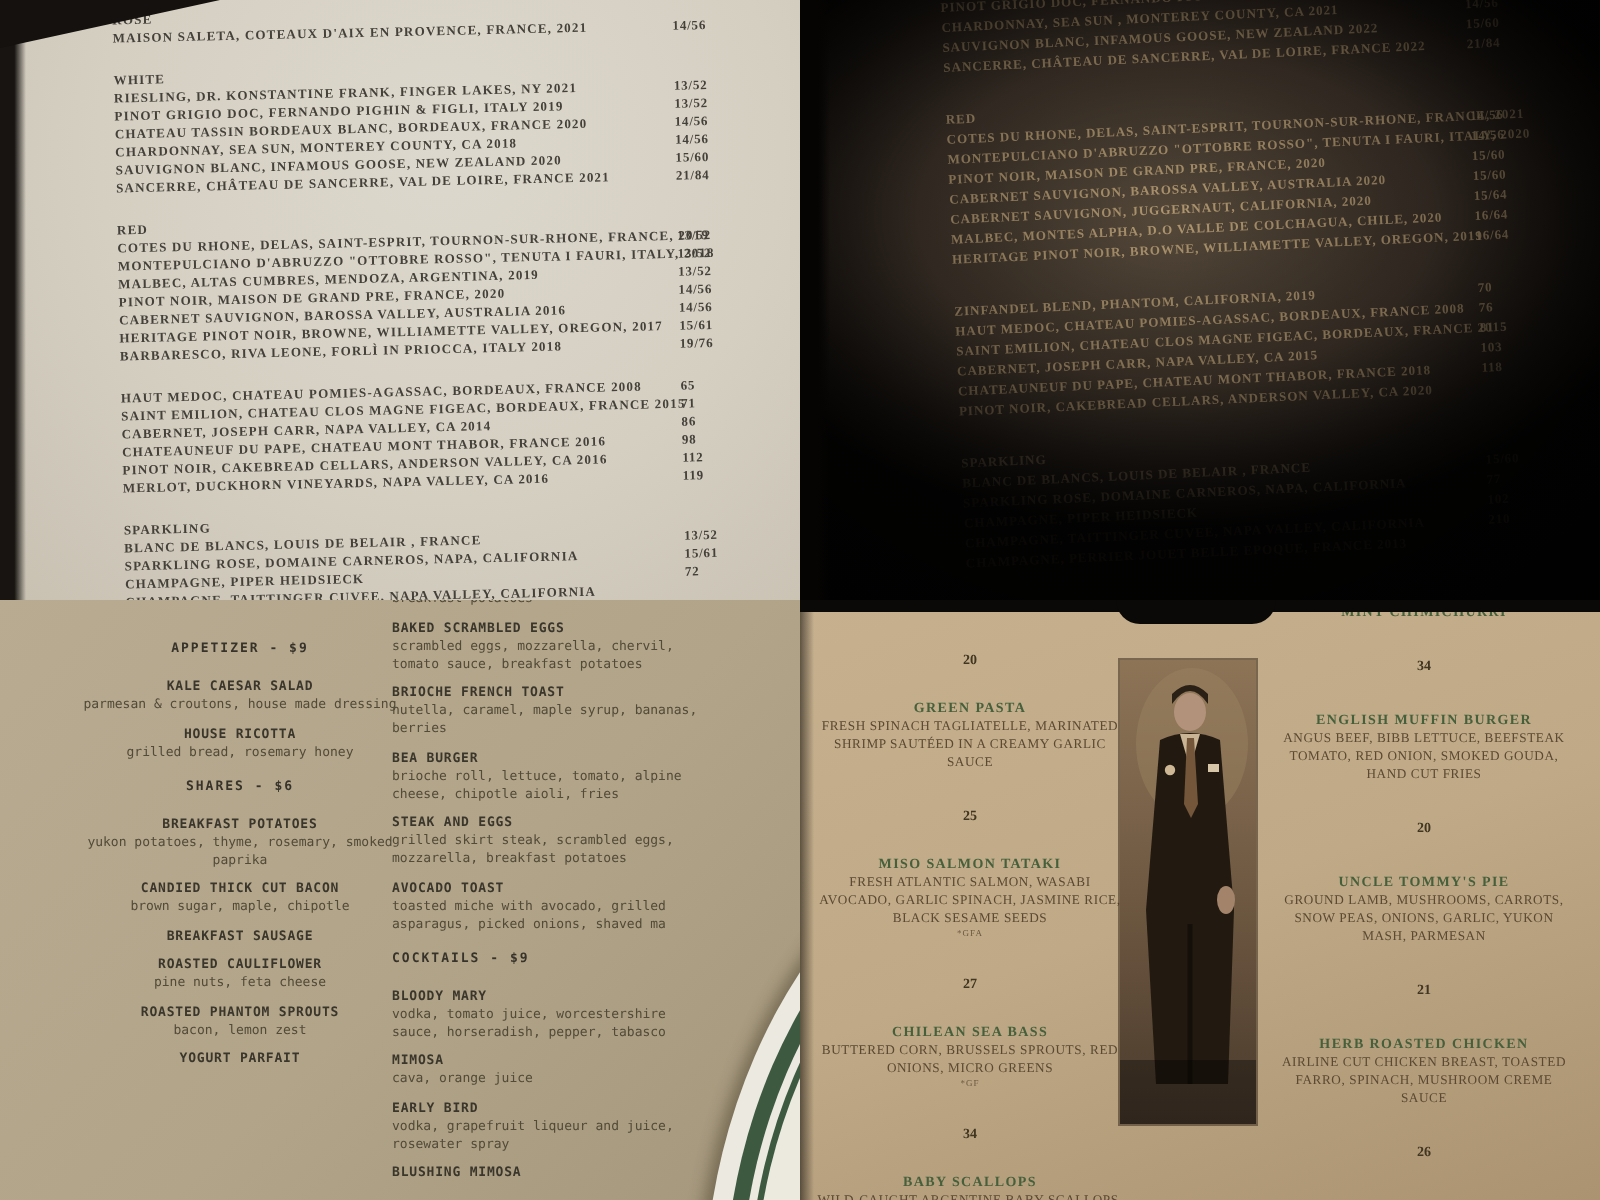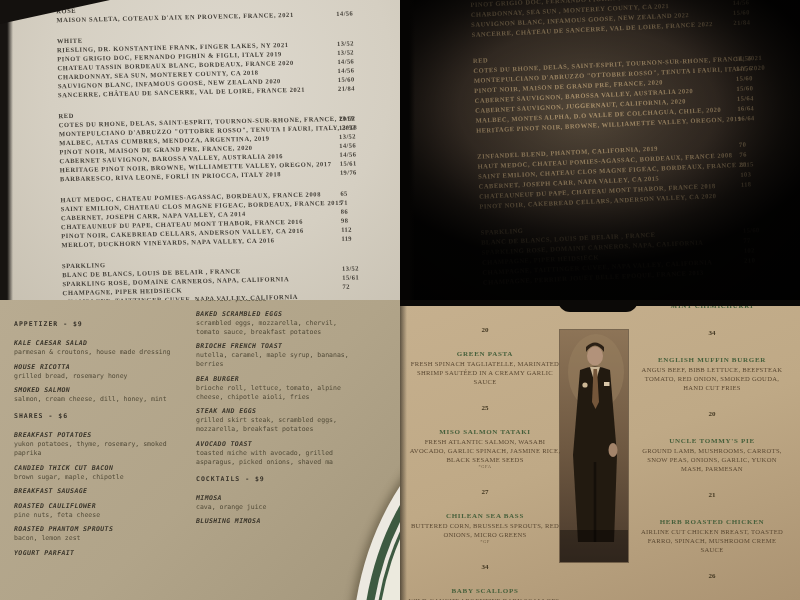--- a/index.html
+++ b/index.html
@@ -32,25 +32,25 @@
   #tr-list .w-header,#tr-list .w-row{padding-left:66px;}
   #tr-list .w-price{left:328px;}
   #tr-vignette{position:absolute;inset:0;z-index:4;pointer-events:none;
       background:radial-gradient(ellipse 62% 52% at 47% 36%,rgba(0,0,0,0) 0%,rgba(0,0,0,.28) 52%,rgba(0,0,0,.72) 80%,rgba(0,0,0,.95) 100%);}
   #q-tr .edge{position:absolute;left:0;top:0;width:15px;height:100%;background:linear-gradient(90deg,#050403 0%,#050403 60%,rgba(5,4,3,0) 100%);z-index:5;}
 
   
   #q-bl{left:0;top:300px;background:linear-gradient(135deg,#b8ab91 0%,#b1a489 55%,#a4977c 100%);
       font-family:"DejaVu Sans Mono",monospace;color:#4a4434;}
   .bl-col{position:absolute;font-size:6.5px;line-height:9px;}
-  #bl-col1{left:14px;top:12px;width:176px;}
+  #bl-col1{left:32px;top:12px;width:176px;text-align:center;}
   #bl-col2{left:196px;top:-5px;width:158px;}
   .f-header{font-weight:bold;letter-spacing:1px;color:#38332a;margin:8px 0 10px;}
   .f-item{margin-bottom:5.5px;}
-  .f-name{font-weight:bold;color:#3b362b;letter-spacing:.4px;font-style:italic;}
+  .f-name{font-weight:bold;color:#3b362b;letter-spacing:.4px;}
   .f-desc{color:#524b38;}
   
   #plate{position:absolute;left:352px;top:88px;width:430px;height:530px;border-radius:50%;
       background:#ece9e1;z-index:3;box-shadow:-4px 0 8px rgba(60,50,30,.45);}
   #plate .p{position:absolute;border-radius:50%;}
   #plate .p2{inset:10px;background:#3d5a41;}
   #plate .p3{inset:18px;background:#ece9e1;}
   #plate .p4{inset:22px;background:#3d5a41;}
   #plate .p5{inset:24.5px;background:#eceade;}
 
@@ -298,24 +298,20 @@
     <div class="bl-col" id="bl-col1">
         <div class="f-header">APPETIZER - $9</div>
         <div class="f-item">
           <div class="f-name">KALE CAESAR SALAD</div>
           <div class="f-desc">parmesan &amp; croutons, house made dressing</div>
         </div>
         <div class="f-item">
           <div class="f-name">HOUSE RICOTTA</div>
           <div class="f-desc">grilled bread, rosemary honey</div>
         </div>
-        <div class="f-item">
-          <div class="f-name">SMOKED SALMON</div>
-          <div class="f-desc">salmon, cream cheese, dill, honey, mint</div>
-        </div>
         <div class="f-header">SHARES - $6</div>
         <div class="f-item">
           <div class="f-name">BREAKFAST POTATOES</div>
           <div class="f-desc">yukon potatoes, thyme, rosemary, smoked paprika</div>
         </div>
         <div class="f-item">
           <div class="f-name">CANDIED THICK CUT BACON</div>
           <div class="f-desc">brown sugar, maple, chipotle</div>
         </div>
         <div class="f-item">
@@ -352,22 +348,30 @@
         <div class="f-item">
           <div class="f-name">STEAK AND EGGS</div>
           <div class="f-desc">grilled skirt steak, scrambled eggs, mozzarella, breakfast potatoes</div>
         </div>
         <div class="f-item">
           <div class="f-name">AVOCADO TOAST</div>
           <div class="f-desc">toasted miche with avocado, grilled asparagus, picked onions, shaved ma</div>
         </div>
         <div class="f-header">COCKTAILS - $9</div>
         <div class="f-item">
+          <div class="f-name">BLOODY MARY</div>
+          <div class="f-desc">vodka, tomato juice, worcestershire sauce, horseradish, pepper, tabasco</div>
+        </div>
+        <div class="f-item">
           <div class="f-name">MIMOSA</div>
           <div class="f-desc">cava, orange juice</div>
+        </div>
+        <div class="f-item">
+          <div class="f-name">EARLY BIRD</div>
+          <div class="f-desc">vodka, grapefruit liqueur and juice, rosewater spray</div>
         </div>
         <div class="f-item">
           <div class="f-name">BLUSHING MIMOSA</div>
         </div>
       </div>
     <div id="plate">
       <div class="p p2"></div>
       <div class="p p3"></div>
       <div class="p p4"></div>
       <div class="p p5"></div>

